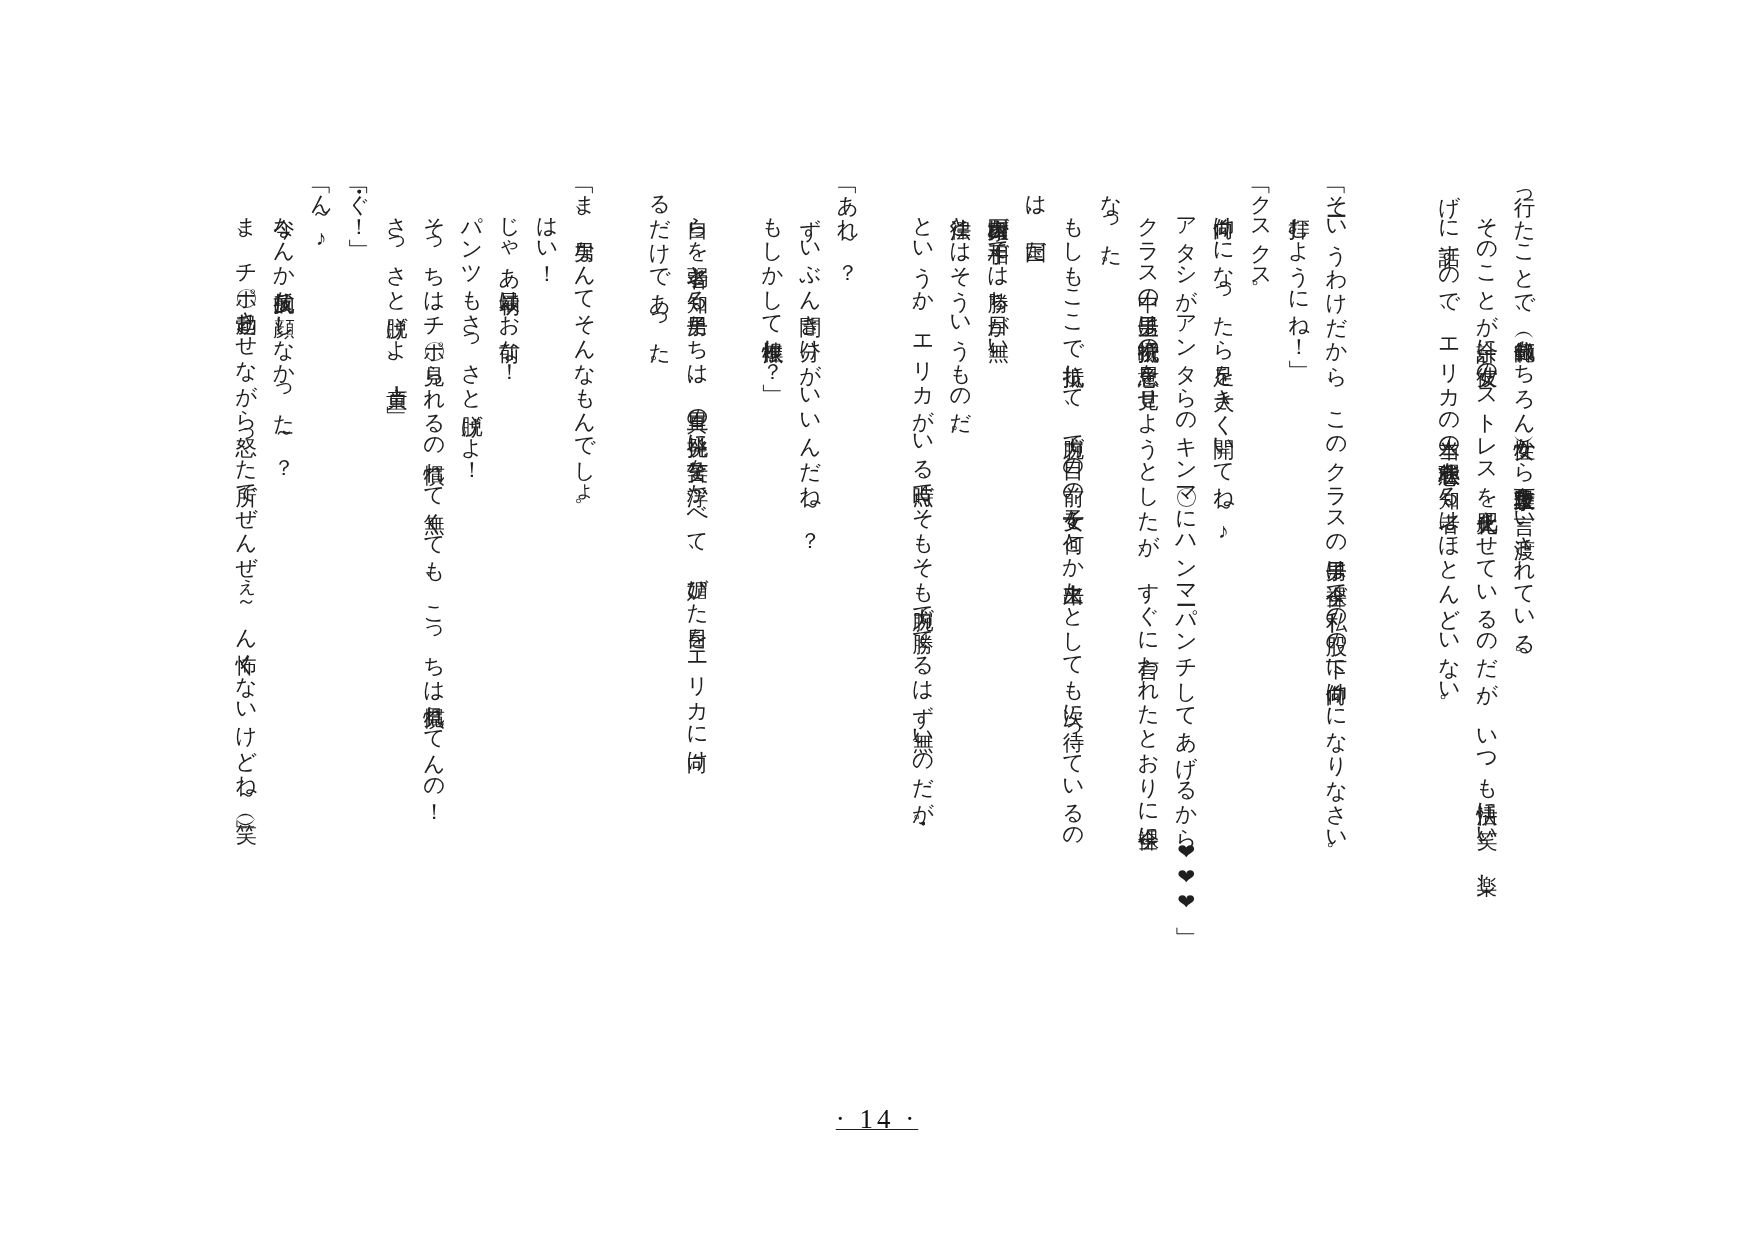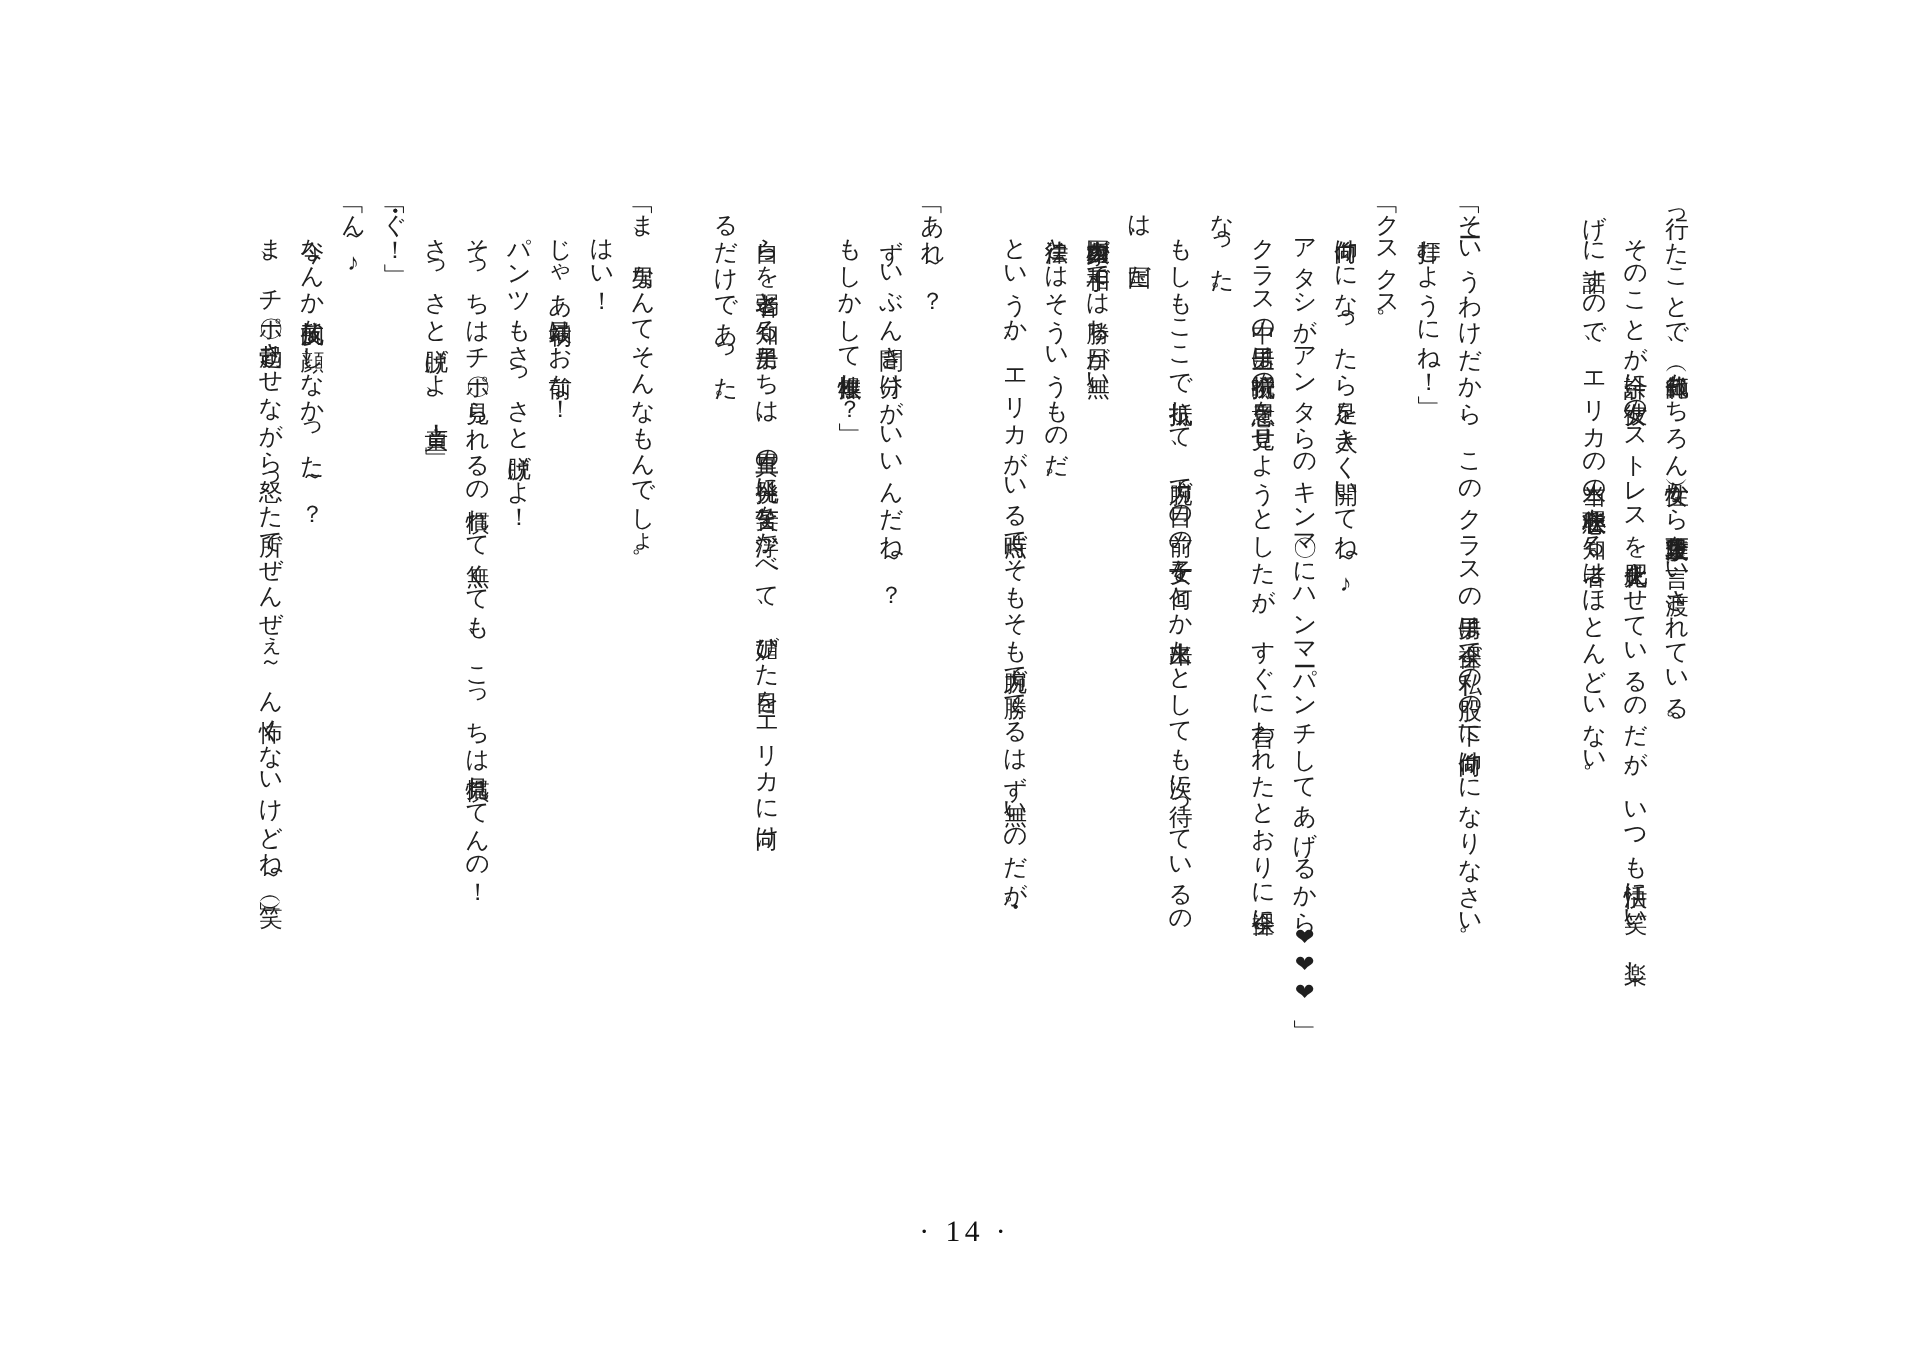--- a/index.html
+++ b/index.html
@@ -34,20 +34,21 @@
   }
   .line.indent {
     text-indent: 1em;
   }
   .footer {
     position: absolute;
     top: 1104px;
     left: 0;
     width: 100%;
     text-align: center;
+    text-decoration: underline;
   }
   .page-number {
     font-size: 27px;
     letter-spacing: 4px;
     color: #111111;
   }
 </style>
 </head>
 <body>
 

